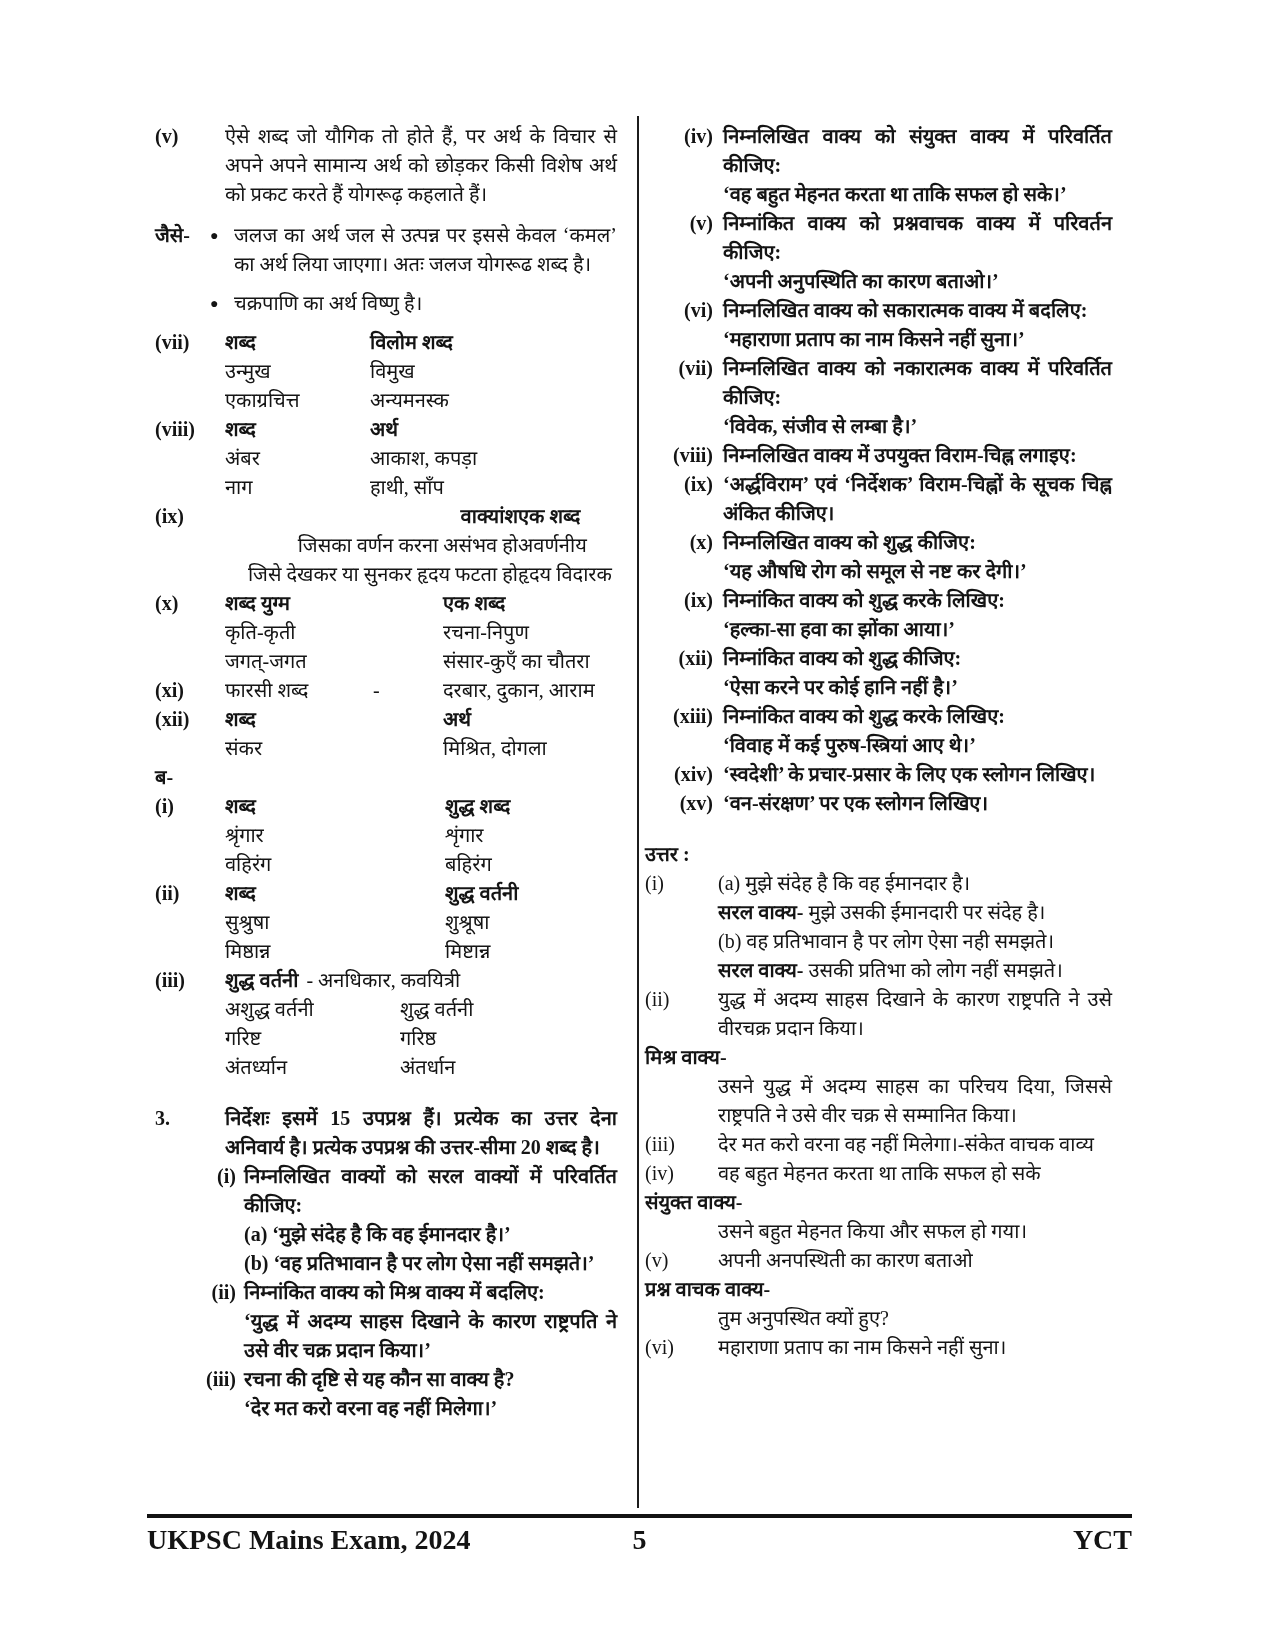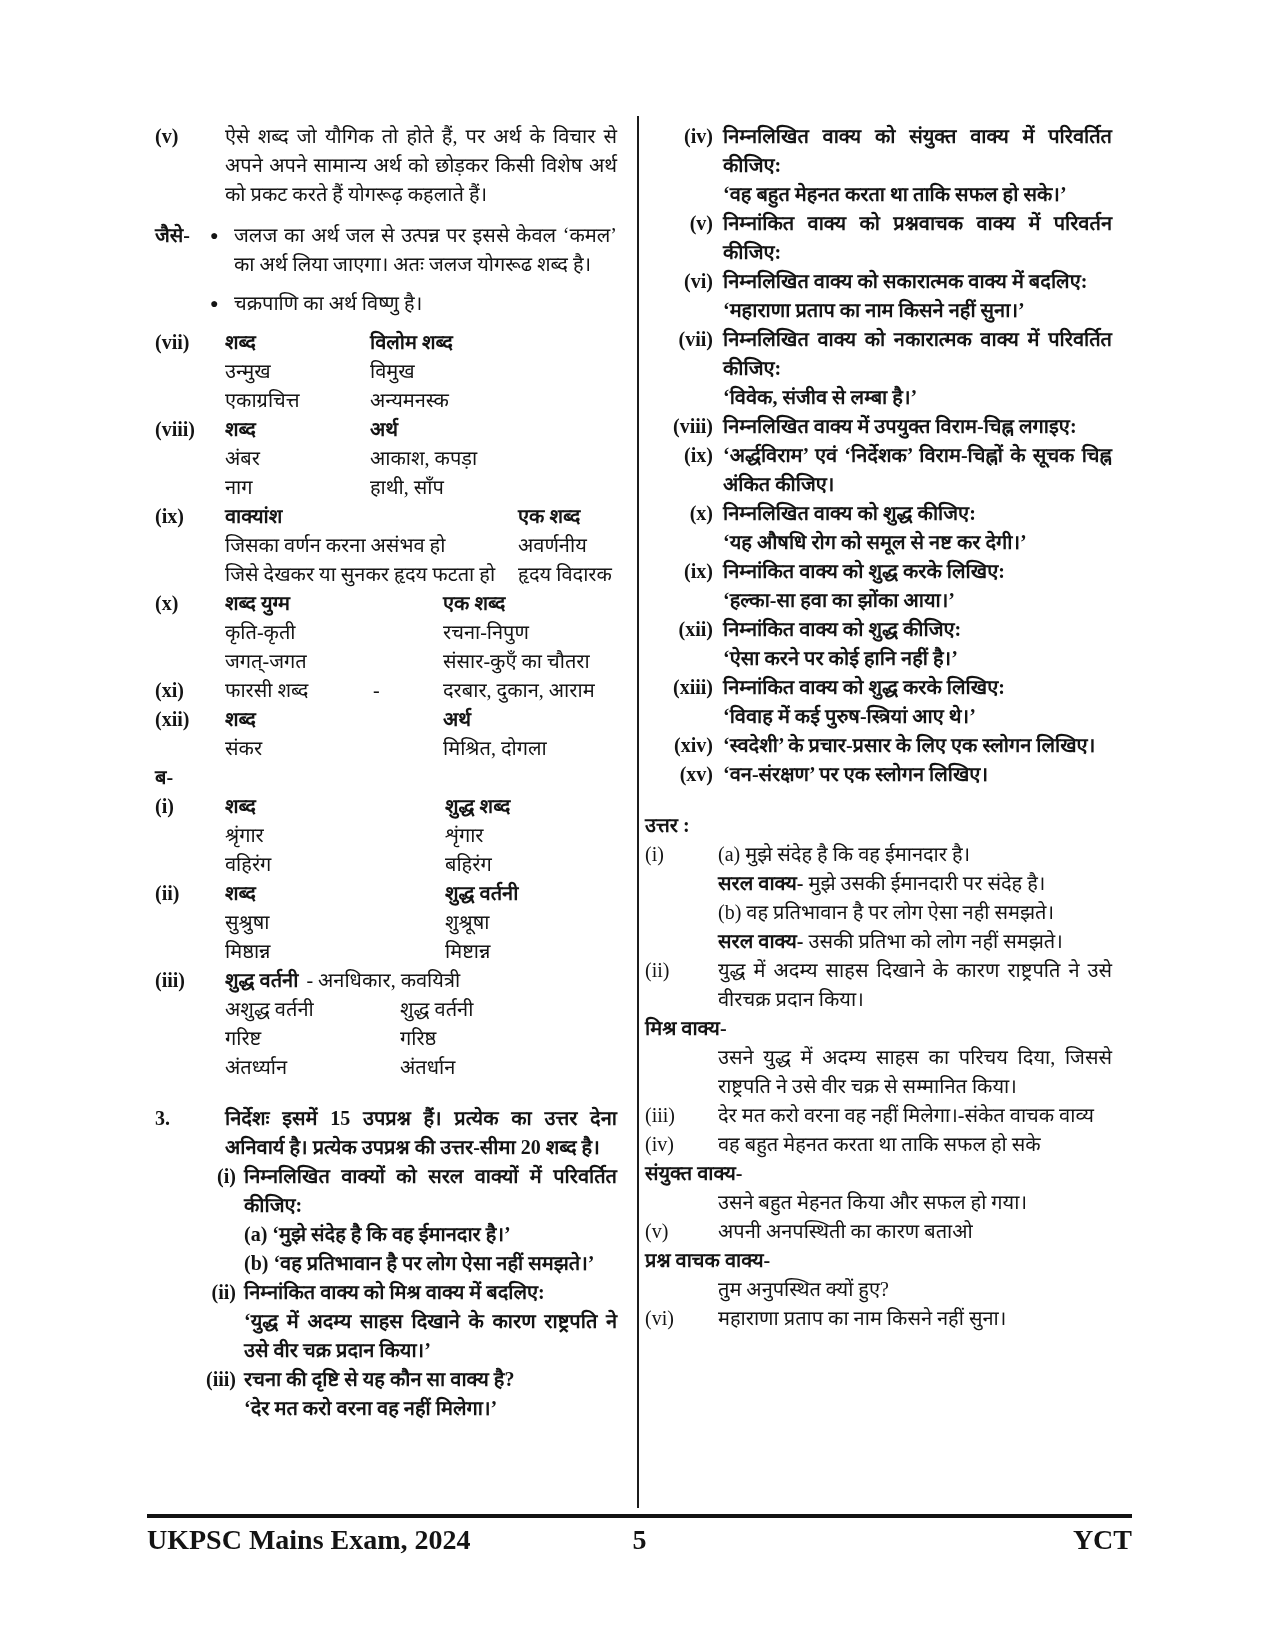--- a/index.html
+++ b/index.html
@@ -29,21 +29,21 @@
   .mt10{margin-top:10px;}
   .mt12{margin-top:12px;}
   .mt6{margin-top:22px;}
 
   .bullet-row{display:flex;line-height:29px;}
   .bullet-glyph{flex:0 0 24px;font-size:14px;}
 
   .wrow{display:flex;line-height:29px;}
   .wc{flex:0 0 auto;}
   .w145{width:145px;}
-  .w293{width:293px;}
+  .w293{width:293px;text-align:right;}
   .w218{width:218px;}
   .w220{width:220px;}
   .w175{width:175px;}
   .w148{width:148px;}
   .w70{width:70px;}
   .wrest{flex:1;min-width:0;}
 
   .subq{display:flex;margin-left:41px;line-height:29px;}
   .slab{flex:0 0 40px;text-align:right;font-weight:bold;}
   .sbody{flex:1;min-width:0;margin-left:8px;font-weight:bold;}
@@ -282,20 +282,21 @@
       <div class="qbody">
         <div class="just">निम्नलिखित वाक्य को संयुक्त वाक्य में परिवर्तित कीजिए:</div>
         <div>‘वह बहुत मेहनत करता था ताकि सफल हो सके।’</div>
       </div>
     </div>
 
     <div class="qitem">
       <span class="qlab">(v)</span>
       <div class="qbody">
         <div class="just">निम्नांकित वाक्य को प्रश्नवाचक वाक्य में परिवर्तन कीजिए:</div>
+        <div>‘अपनी अनुपस्थिति का कारण बताओ।’</div>
       </div>
     </div>
 
     <div class="qitem">
       <span class="qlab">(vi)</span>
       <div class="qbody">
         <div class="just">निम्नलिखित वाक्य को सकारात्मक वाक्य में बदलिए:</div>
         <div>‘महाराणा प्रताप का नाम किसने नहीं सुना।’</div>
       </div>
     </div>

